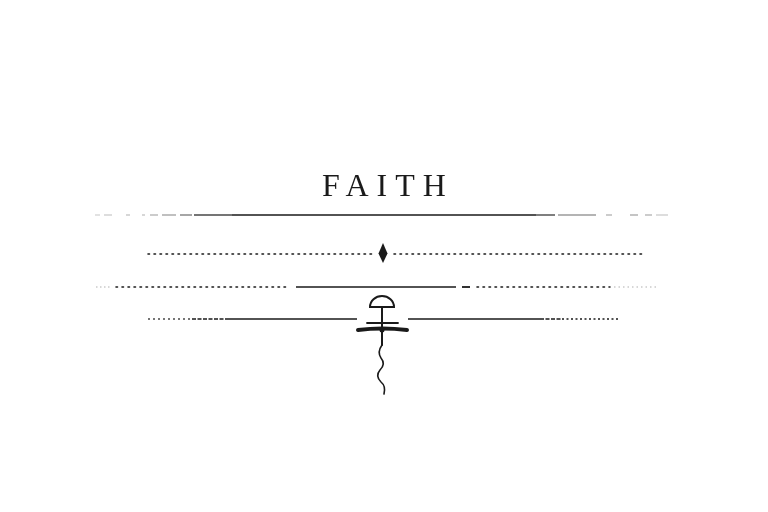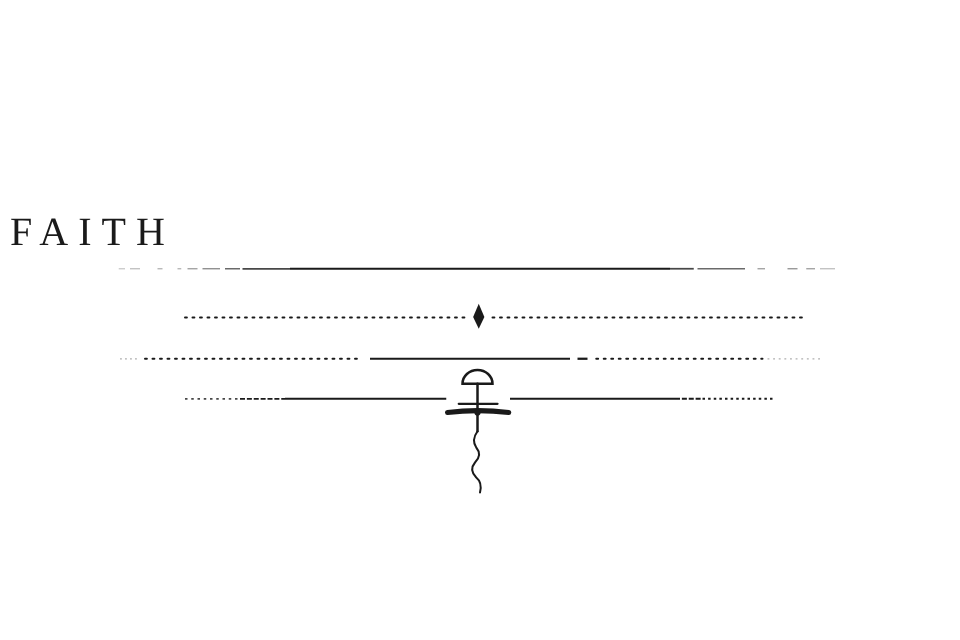--- a/index.html
+++ b/index.html
@@ -12,20 +12,21 @@
       height: 512px;
       position: relative;
       overflow: hidden;
       font-family: "Liberation Serif", "DejaVu Serif", serif;
     }
     .title {
       position: absolute;
       left: 0;
       width: 768px;
       top: 167px;
+      text-align: center;
       font-size: 32px;
       letter-spacing: 8px;
       color: #1a1a1a;
       font-family: "Liberation Serif", "DejaVu Serif", serif;
       font-weight: normal;
       padding-left: 8px;
       box-sizing: border-box;
     }
     svg.art {
       position: absolute;

